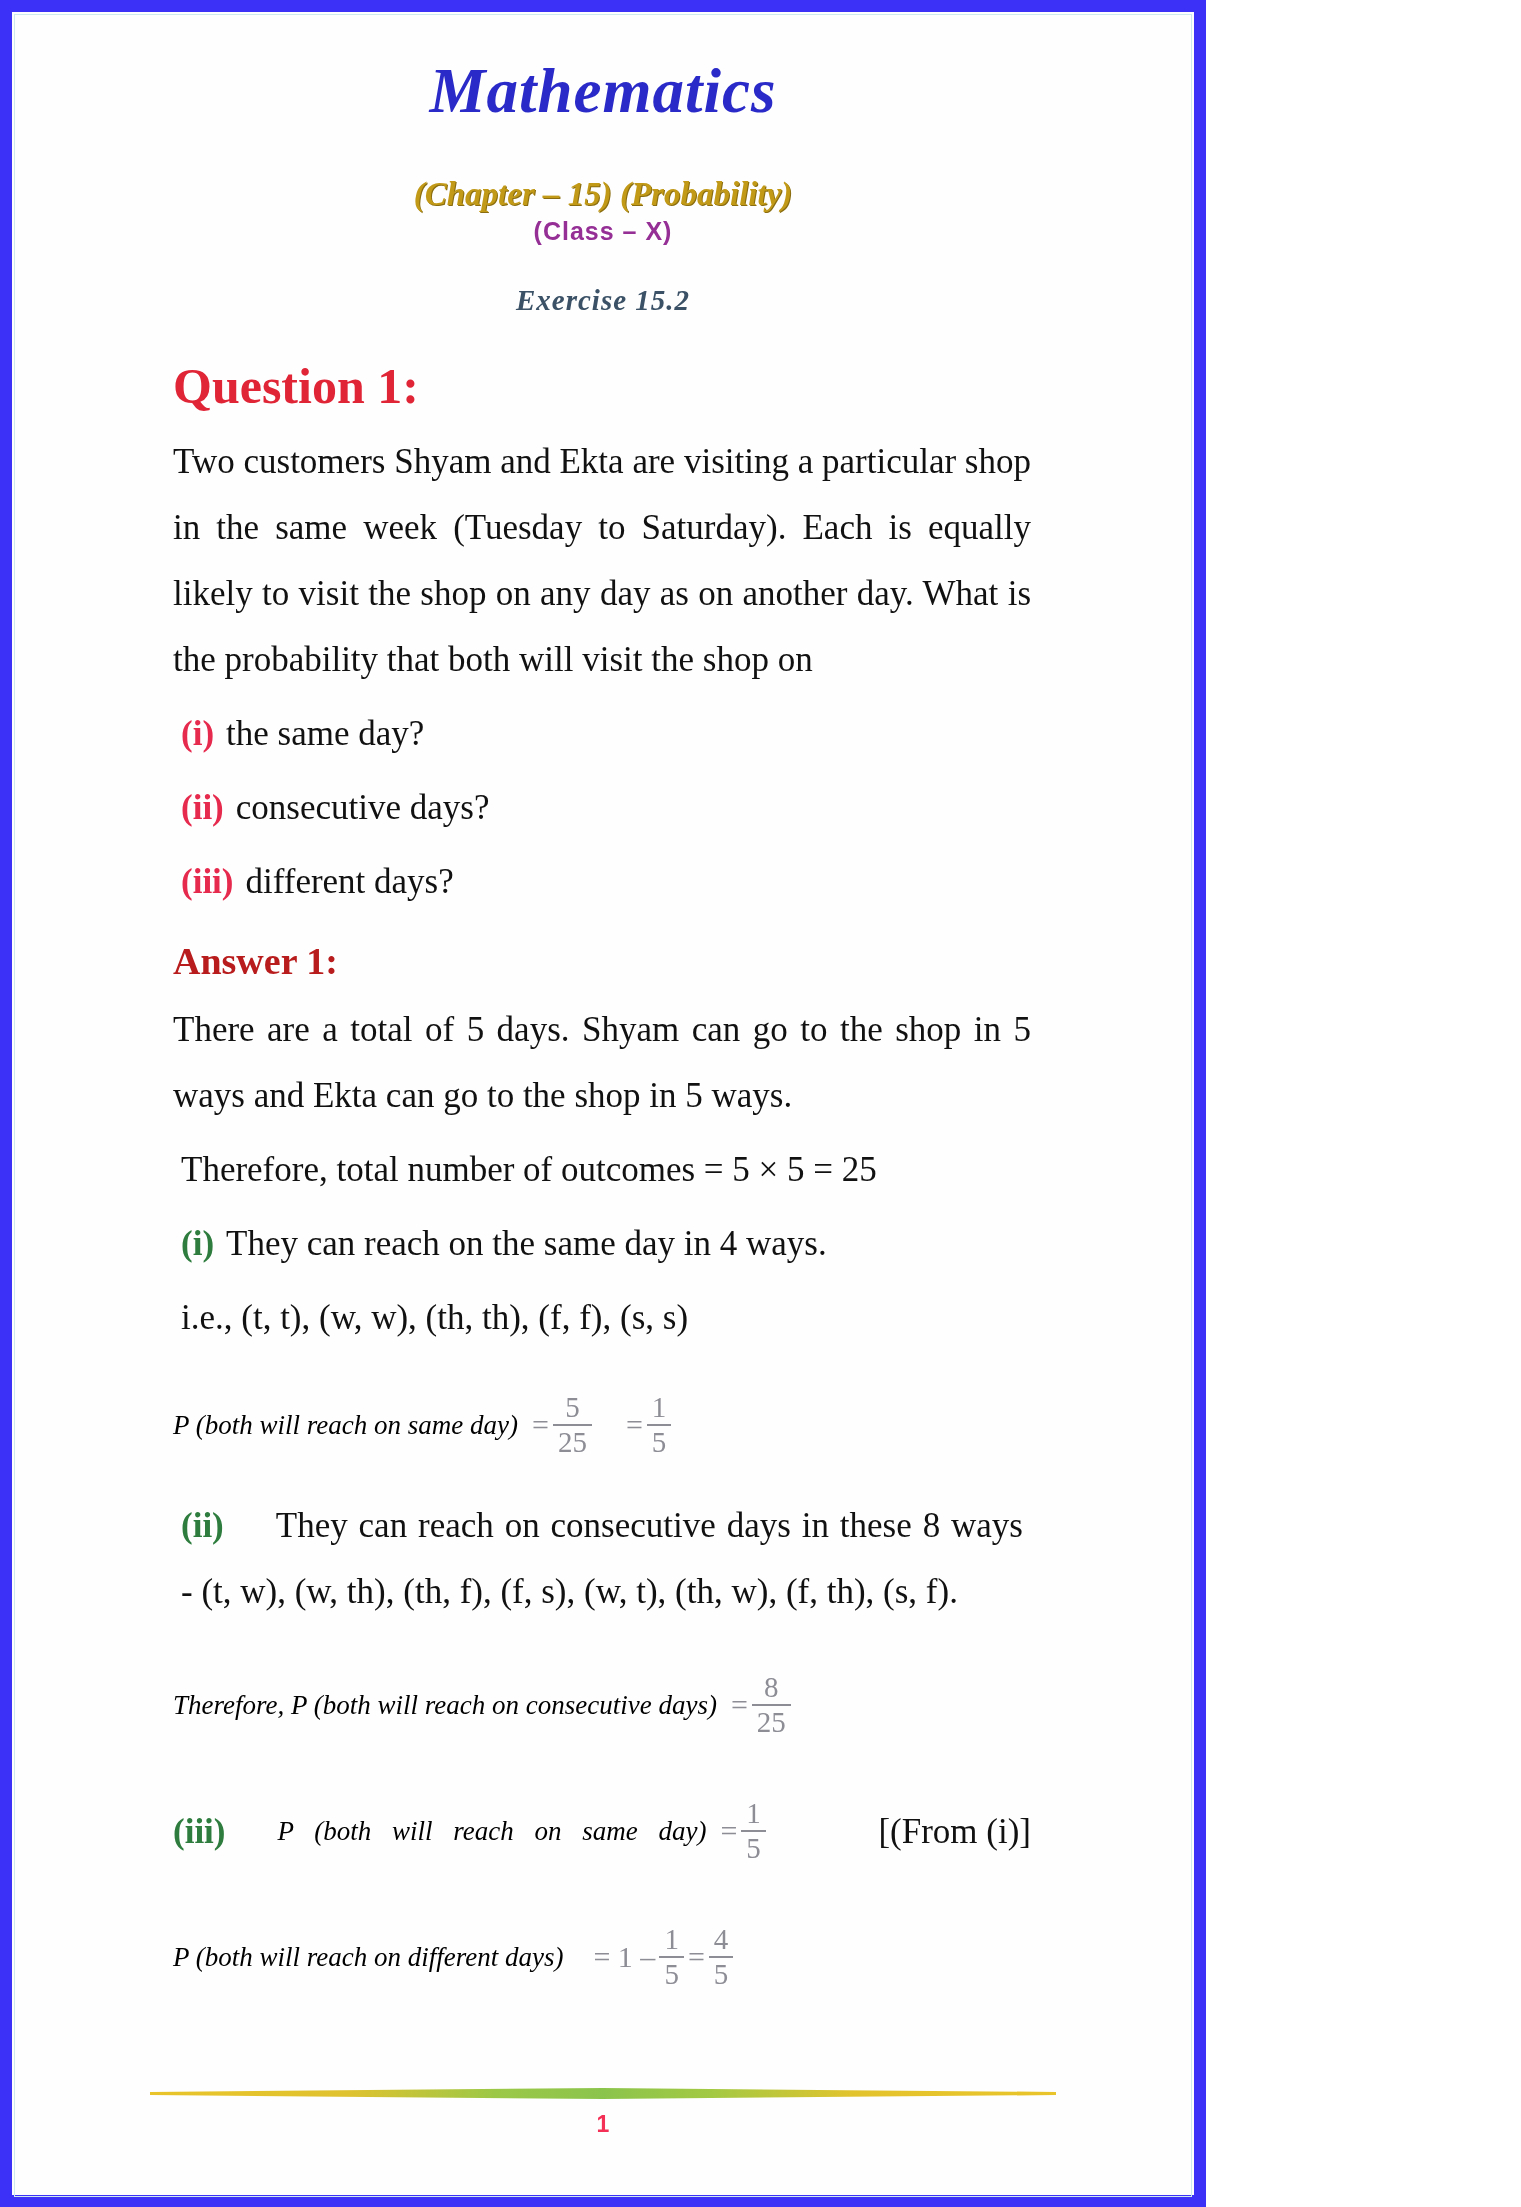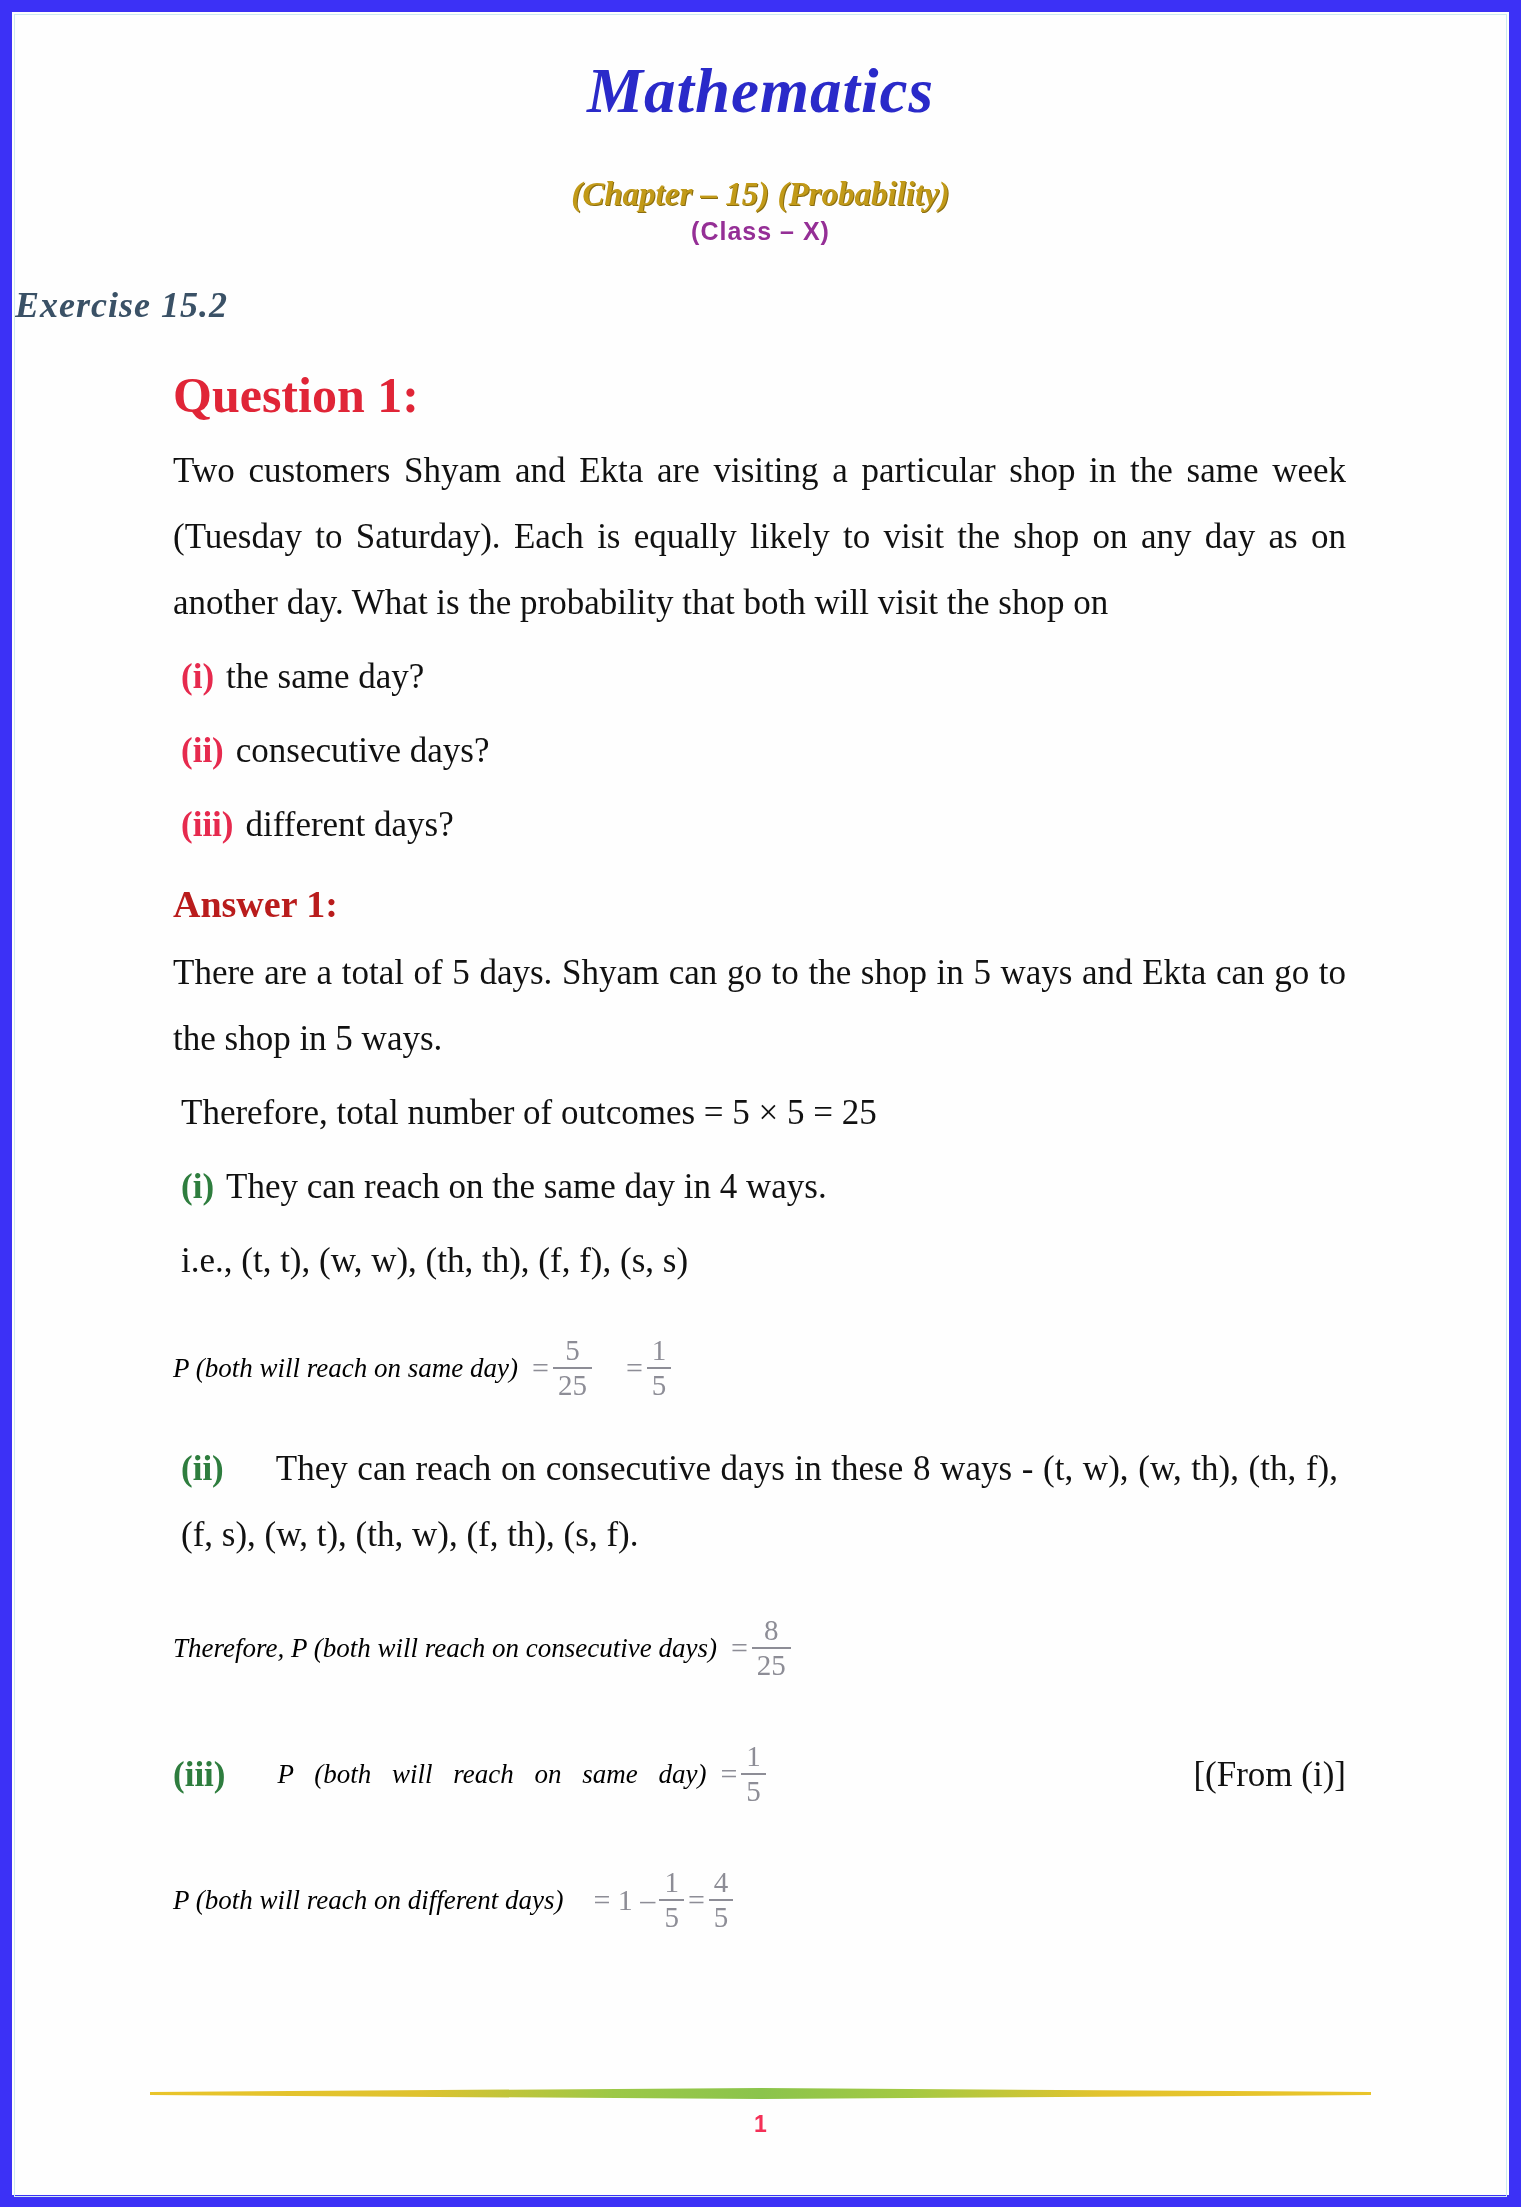--- a/index.html
+++ b/index.html
@@ -1,17 +1,17 @@
 <!DOCTYPE html>
 <html><head>
 <meta charset="utf-8">
 <style>
   html,body{margin:0;padding:0;background:#ffffff;}
   .page{
-    width:1521px;height:2207px;box-sizing:border-box;
+    width:1206px;height:2207px;box-sizing:border-box;
     border:12px solid #3c31f6;background:#fefefe;
     font-family:"Liberation Serif",serif;color:#111;
     position:relative;
   }
   .inner{
     box-sizing:border-box;height:100%;margin:2px;
     border:1px solid #cdeaef;
     display:flex;flex-direction:column;overflow:hidden;
     padding-top:28px;
   }
@@ -22,21 +22,21 @@
   .chapter{
     text-align:center;font-size:33px;font-weight:bold;font-style:italic;
     color:#c29a18;text-shadow:1px 1px 0 #8a6d10;margin-top:48px;
   }
   .klass{
     text-align:center;font-size:25px;font-weight:bold;
     font-family:"Liberation Sans",sans-serif;color:#952f96;
     letter-spacing:1px;margin-top:4px;
   }
   .exercise{
-    text-align:left;font-size:36px;font-weight:bold;font-style:italic;
+    text-align:center;font-size:29px;font-weight:bold;font-style:italic;
     color:#3a5166;letter-spacing:1px;margin-top:38px;
   }
   .content{margin:0 160px 0 158px;font-size:35px;}
   .qhead{font-size:50px;font-weight:bold;color:#e02537;margin:40px 0 0;}
   .ahead{font-size:38px;font-weight:bold;color:#b91c1c;margin:24px 0 0;}
   p.body{line-height:66px;margin:14px 0 0;}
   p.just{text-align:justify;}
   p.tight{margin:8px;}
   .red{color:#e62a4e;font-weight:bold;}
   .green{color:#2e7d3e;font-weight:bold;}

